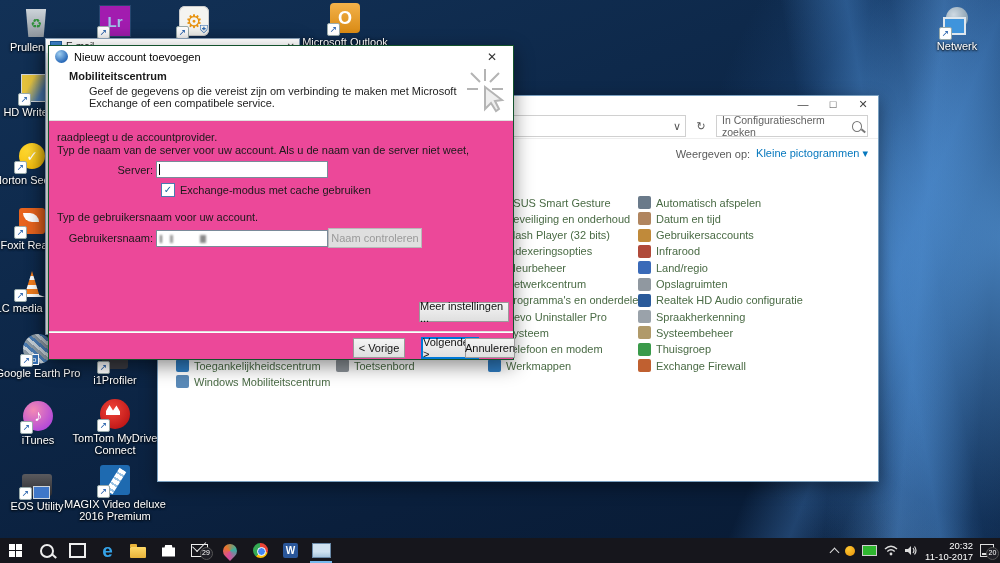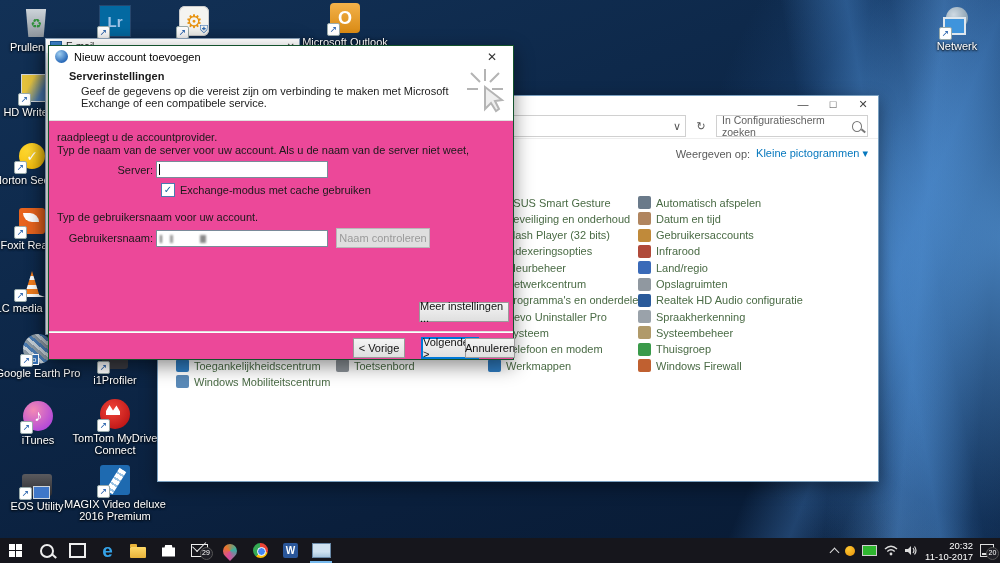--- a/index.html
+++ b/index.html
@@ -17,21 +17,21 @@
   .dicon .art{position:relative;width:32px;height:32px;display:flex;align-items:center;justify-content:center;}
   .dicon .lbl{margin-top:2px;color:#fff;text-shadow:0 1px 2px rgba(0,0,0,.9),0 0 3px rgba(0,0,0,.7);
               font-size:11px;text-align:center;white-space:nowrap;line-height:12px;}
   .dicon.wrap .lbl{white-space:normal;width:110px;}
   .shortcut{position:absolute;left:-2px;bottom:-2px;width:11px;height:11px;background:#fff;border:1px solid #9aa;
             border-radius:2px;color:#1e5aa8;font-size:9px;line-height:10px;text-align:center;}
   
   .art-prullenbak{width:24px;height:28px;background:linear-gradient(#cdd4da,#8f979e);
       clip-path:polygon(8% 0,92% 0,82% 100%,18% 100%);display:flex;align-items:center;justify-content:center;
       color:#2f8f3a;font-size:13px;}
-  .art-lightroom{width:30px;height:30px;background:#0369a1;border:1px solid #27476e;color:#9ec3e8;
+  .art-lightroom{width:30px;height:30px;background:#a21caf;border:1px solid #27476e;color:#9ec3e8;
       font-weight:bold;font-size:15px;display:flex;align-items:center;justify-content:center;}
   .art-gears{width:30px;height:30px;background:#f4f4f0;border-radius:6px;display:flex;align-items:center;justify-content:center;
       color:#e8930f;font-size:19px;box-shadow:inset 0 0 0 1px #ccc;}
   .art-gears:after{content:"⛨";position:absolute;right:2px;bottom:1px;font-size:11px;color:#2e6ab0;}
   .art-outlook{width:30px;height:30px;border-radius:4px;background:linear-gradient(#f3b24a,#d98a14);
       color:#fff;font-weight:bold;font-size:18px;display:flex;align-items:center;justify-content:center;}
   .art-netwerk{width:32px;height:30px;position:relative;}
   .art-netwerk .globe{position:absolute;left:5px;top:0;width:22px;height:22px;border-radius:50%;
       background:radial-gradient(circle at 35% 35%,#cfd9e2,#8fa5b5 70%,#6e8497);}
   .art-netwerk .mon{position:absolute;left:2px;bottom:2px;width:19px;height:14px;background:#3f94dc;border:2px solid #dfe7ee;}
@@ -67,21 +67,21 @@
   #email-win .tb .x{color:#444;font-size:10px;}
   
   #dlg{left:48px;top:45px;width:464px;height:313px;z-index:4;background:#ec4899;border:1px solid #14532d;}
   #dlg .titlebar{height:21px;background:#fff;display:flex;align-items:center;padding:0 6px;}
   #dlg .titlebar .dico{width:13px;height:13px;border-radius:50%;
        background:radial-gradient(circle at 35% 30%,#9ecdf0,#2a6ab8 70%);margin-right:6px;}
   #dlg .titlebar .t{flex:1;font-size:11px;color:#000;}
   #dlg .titlebar .x{width:30px;text-align:center;color:#333;font-size:12px;}
   #dlg .hdr{background:#fff;padding:3px 20px 8px 20px;position:relative;height:42px;}
   #dlg .hdr b{font-size:11px;}
-  #dlg .hdr .desc{margin:3px 0 0 12px;max-width:400px;color:#222;}
+  #dlg .hdr .desc{margin:3px 0 0 20px;max-width:400px;color:#222;}
   #dlg .hdr svg{position:absolute;right:8px;top:0;}
   #dlg .bodytext{padding:10px 0 0 8px;line-height:13px;color:#1a1a1a;}
   .frow{display:flex;align-items:center;margin-top:4px;}
   .flabel{width:104px;text-align:right;padding-right:3px;}
   .tinput{width:170px;height:15px;background:#fff;border:1px solid #7a8a99;position:relative;}
   .caret{position:absolute;left:2px;top:2px;width:1px;height:11px;background:#000;}
   .smudge{position:absolute;left:3px;top:4px;width:90px;height:8px;filter:blur(1px);
       background:linear-gradient(90deg,#777 0 2px,transparent 2px 10px,#999 10px 13px,transparent 13px 40px,#8a8a8a 40px 46px,transparent 46px);}
   .cbrow{display:flex;align-items:center;margin:5px 0 0 112px;}
   .cb{width:12px;height:12px;background:#fff;border:1px solid #4a7ab0;color:#14649c;font-size:10px;line-height:11px;
@@ -378,33 +378,33 @@
       <div class="cp-item" style="left: 480px; top: 230.4px;">
         <span class="ci" style="background: rgb(176, 154, 106);"></span>
         <span class="ct">Systeembeheer</span>
       </div>
       <div class="cp-item" style="left: 480px; top: 246.7px;">
         <span class="ci" style="background: rgb(58, 154, 74);"></span>
         <span class="ct">Thuisgroep</span>
       </div>
       <div class="cp-item" style="left: 480px; top: 263px;">
         <span class="ci" style="background: rgb(192, 96, 48);"></span>
-        <span class="ct">Windows Firewall</span>
+        <span class="ct">Exchange Firewall</span>
       </div>
     </div>
 </div>
 
 <div id="dlg" class="win">
   <div class="titlebar">
     <span class="dico"></span>
     <span class="t">Nieuw account toevoegen</span>
     <span class="x">✕</span>
   </div>
   <div class="hdr">
-    <b>Serverinstellingen</b>
+    <b>Mobiliteitscentrum</b>
     <div class="desc">Geef de gegevens op die vereist zijn om verbinding te maken met Microsoft Exchange of een compatibele service.</div>
     <svg width="40" height="46" viewBox="0 0 40 46">
       <g stroke="#b4b4b4" stroke-width="2" fill="none">
         <path d="M20 2 L20 14 M6 6 L15 15 M2 22 L13 22 M34 6 L25 15 M38 22 L27 22"></path>
         <path d="M20 20 L20 42 L26 36 L31 44 L34 42 L30 34 L37 33 Z" fill="#eee"></path>
       </g>
     </svg>
   </div>
   <div style="border-top:1px solid #dfdfdf;">
     <div class="bodytext">
@@ -422,21 +422,21 @@
       <span>Exchange-modus met cache gebruiken</span>
     </div>
     <div class="bodytext" style="padding-top:14px;">
       <div>Typ de gebruikersnaam voor uw account.</div>
     </div>
     <div class="frow">
       <div class="flabel">Gebruikersnaam:</div>
       <div class="tinput">
           <span class="smudge"></span>
         </div>
-      <div class="btn disabled" style="position:static;margin-left:8px;width:92px;">Naam controleren</div>
+      <div class="btn disabled" style="position:static;margin-left:0;width:92px;">Naam controleren</div>
     </div>
   </div>
   <div class="btn" style="left:370px;top:256px;width:88px;">Meer instellingen ...</div>
   <div class="sep"></div>
   <div class="btn" style="left:304px;top:292px;width:50px;">&lt; Vorige</div>
   <div class="btn default" style="left:372px;top:291px;width:54px;">Volgende &gt;</div>
   <div class="btn" style="left:416px;top:292px;width:48px;">Annuleren</div>
 </div>
 
 <div id="taskbar">

